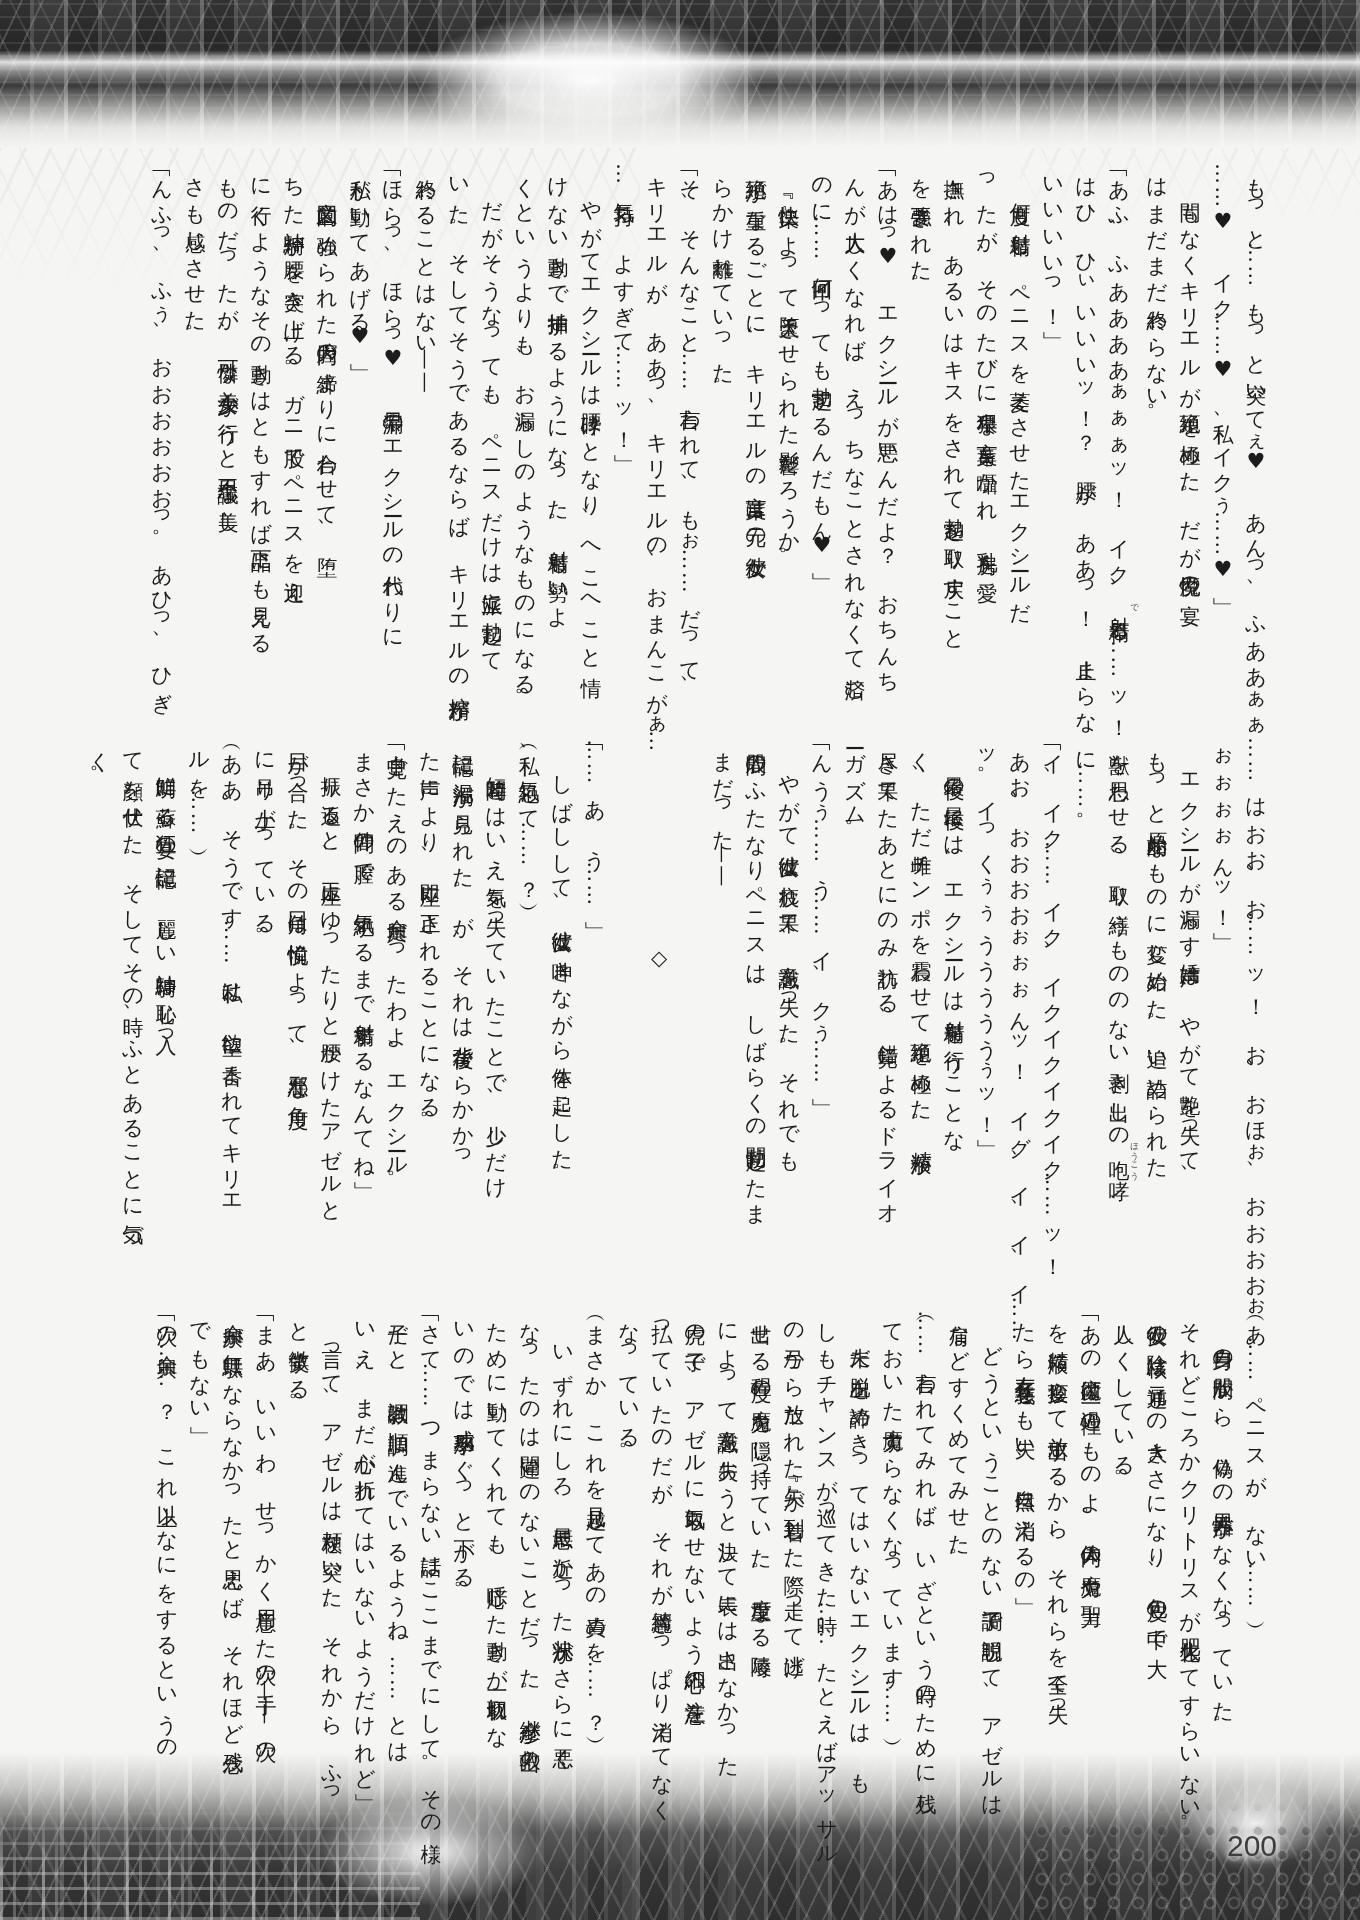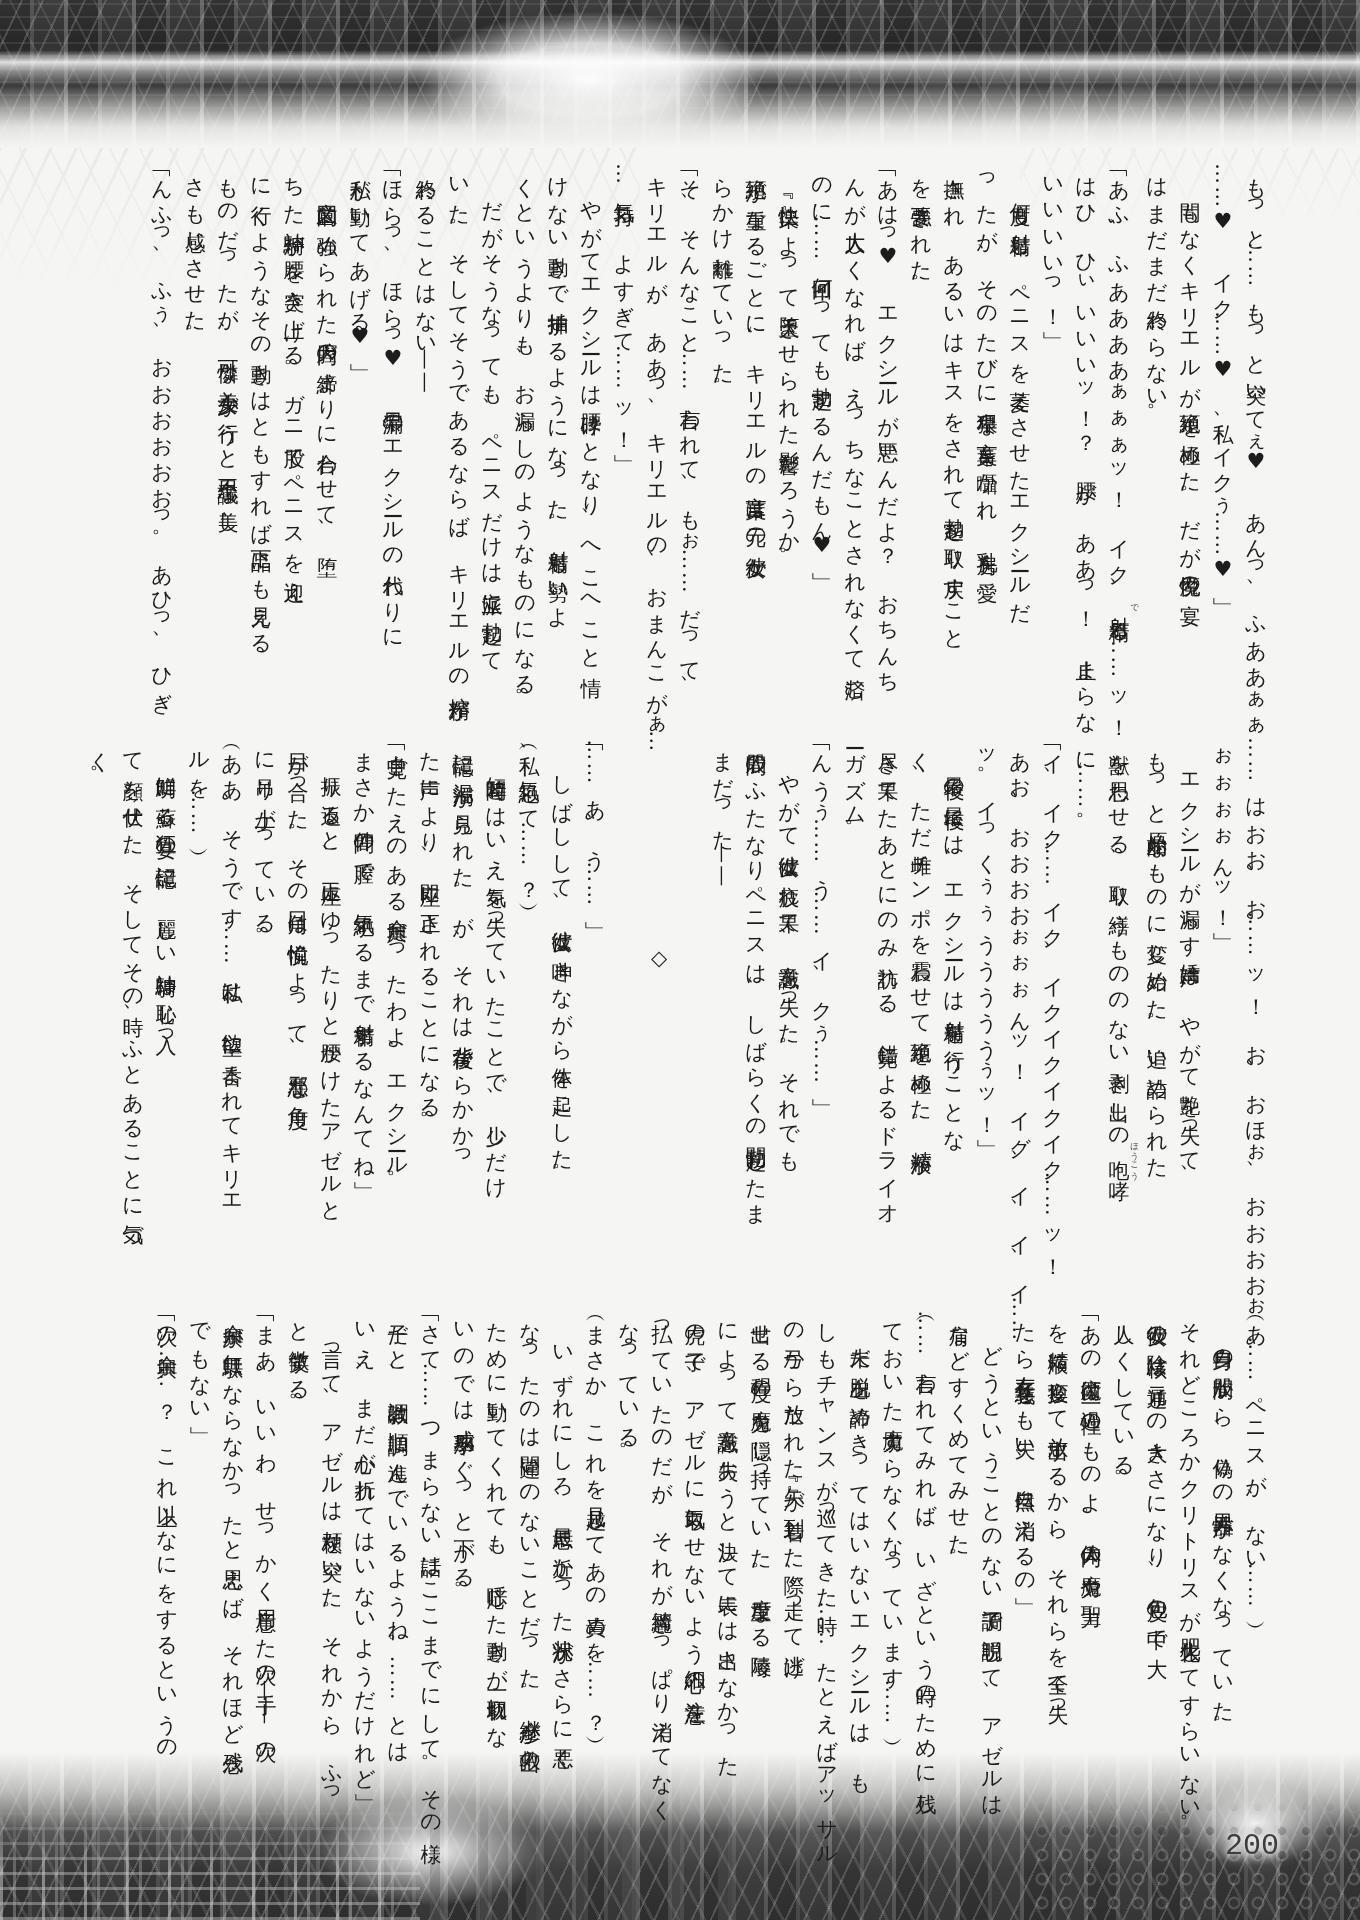--- a/index.html
+++ b/index.html
@@ -83,21 +83,21 @@
   .band.b2{top:737px;}
   .band.b3{top:1308px;}
   .col{white-space:nowrap;}
   .col.sep{line-height:95px;}
   ruby{ruby-position:over;}
   rt{font-size:8.5px;letter-spacing:0;opacity:.85;font-family:"DejaVu Sans","Liberation Sans",sans-serif;}
 
   
   .pagenum{
     position:absolute;left:1220px;top:1829px;width:64px;z-index:3;
-    font-family:Liberation Mono, monospace;
+    font-family:Liberation Sans, sans-serif;
     font-size:30px;color:#3d3d3d;text-align:center;
     text-shadow:0 0 6px #fff,0 0 12px #fff,0 0 22px rgba(255,255,255,.95);
   }
 </style>
 </head>
 <body>
 
 <div class="page">
 
   <div class="border top"></div>

